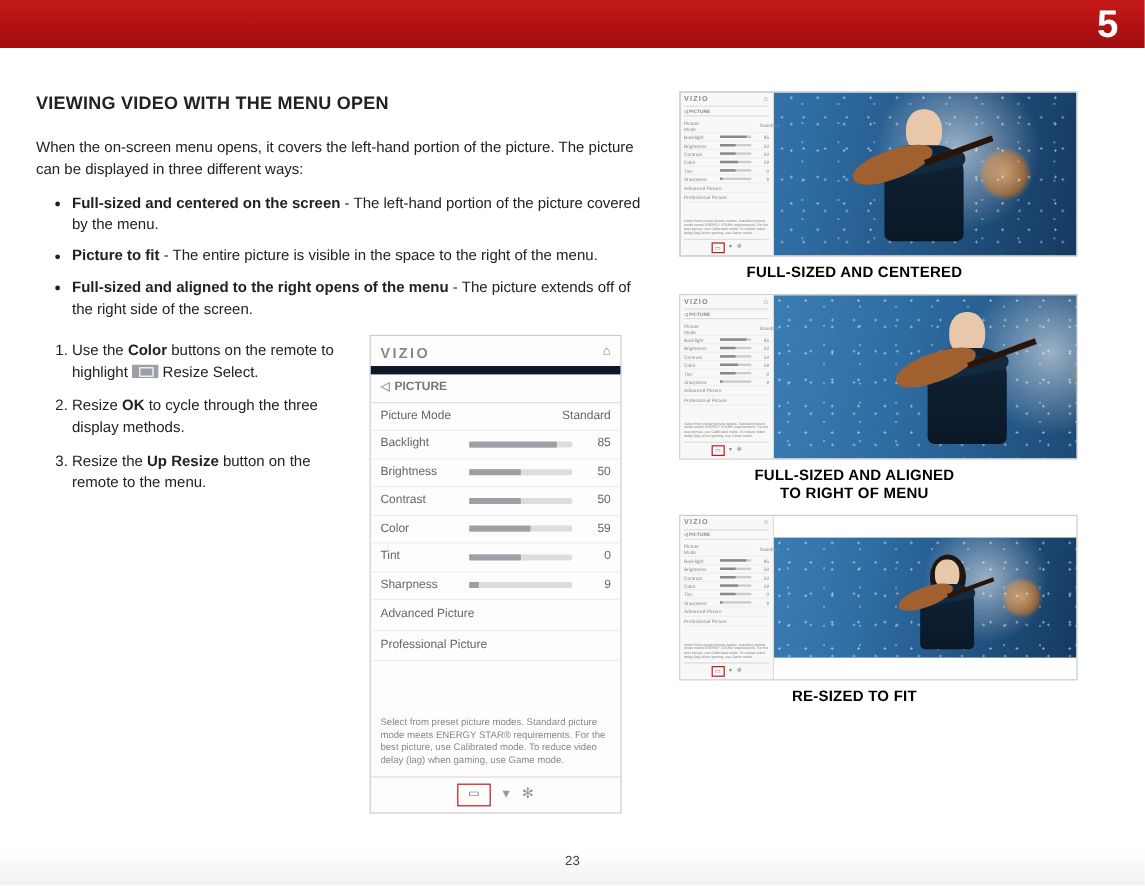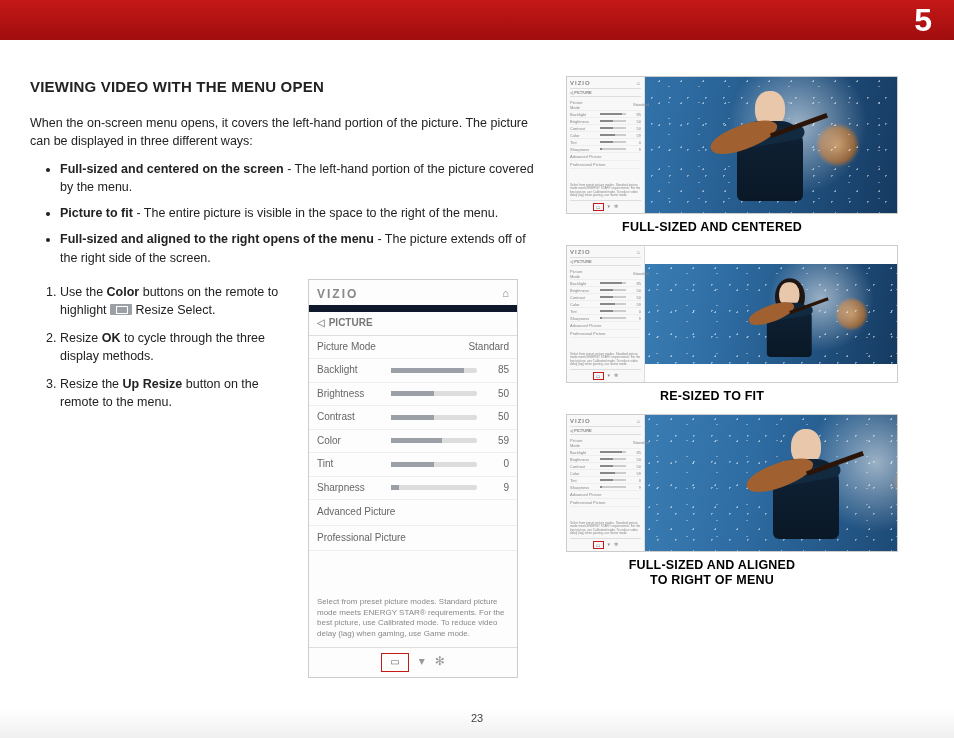--- a/index.html
+++ b/index.html
@@ -367,20 +367,100 @@
               <span class="mbox">▭</span>
               <span>▾</span>
               <span>✻</span>
             </div>
         </div>
       </div>
       <div class="caption">FULL-SIZED AND CENTERED</div>
     </div>
 
     <div class="thumb-wrap">
+      <div class="thumb">
+        <div class="picbg" style="left:78px; right:-78px;">
+          <div class="person" style="right:110px;">
+            <div class="hair"></div>
+              <div class="head"></div>
+              <div class="body"></div>
+            <div class="arm"></div>
+              <div class="violin"></div>
+              <div class="neck"></div>
+          </div>
+        </div>
+        <div class="mini-menu">
+          <div class="mlogo">
+              <span>VIZIO</span>
+              <span>⌂</span>
+            </div>
+          <div class="mcrumb"><span>◁</span> <span>PICTURE</span></div>
+          <div class="mrow">
+              <span class="mlbl">Picture Mode</span>
+              <span class="mval">Standard</span>
+            </div>
+          <div class="mrow">
+              <span class="mlbl">Backlight</span>
+              <span class="mbar">
+                <span class="mfill" style="width:85%"></span>
+              </span>
+              <span class="mval">85</span>
+            </div>
+          <div class="mrow">
+              <span class="mlbl">Brightness</span>
+              <span class="mbar">
+                <span class="mfill" style="width:50%"></span>
+              </span>
+              <span class="mval">50</span>
+            </div>
+          <div class="mrow">
+              <span class="mlbl">Contrast</span>
+              <span class="mbar">
+                <span class="mfill" style="width:50%"></span>
+              </span>
+              <span class="mval">50</span>
+            </div>
+          <div class="mrow">
+              <span class="mlbl">Color</span>
+              <span class="mbar">
+                <span class="mfill" style="width:59%"></span>
+              </span>
+              <span class="mval">59</span>
+            </div>
+          <div class="mrow">
+              <span class="mlbl">Tint</span>
+              <span class="mbar">
+                <span class="mfill" style="width:50%"></span>
+              </span>
+              <span class="mval">0</span>
+            </div>
+          <div class="mrow">
+              <span class="mlbl">Sharpness</span>
+              <span class="mbar">
+                <span class="mfill" style="width:9%"></span>
+              </span>
+              <span class="mval">9</span>
+            </div>
+          <div class="mlink">Advanced Picture</div>
+          <div class="mlink">Professional Picture</div>
+          <div class="mhelp">
+              <span>Select from preset picture modes. Standard picture mode meets ENERGY STAR® requirements. For the best picture, use Calibrated mode. To reduce video delay (lag) when gaming, use Game mode.</span>
+            </div>
+          <div class="mfoot">
+              <span class="mbox">▭</span>
+              <span>▾</span>
+              <span>✻</span>
+            </div>
+        </div>
+      </div>
+      <div class="caption">FULL-SIZED AND ALIGNED</div>
+      <div class="caption">TO RIGHT OF MENU</div>
+    </div>
+
+    <div class="thumb-wrap">
       <div class="thumb fit">
         <div class="picbg" style="left:78px; right:0; top:18px; bottom:18px;">
           <div class="person">
             <div class="hair"></div>
               <div class="head"></div>
               <div class="body"></div>
             <div class="arm"></div>
               <div class="violin"></div>
               <div class="neck"></div>
           </div>
@@ -445,97 +525,17 @@
           <div class="mfoot">
               <span class="mbox">▭</span>
               <span>▾</span>
               <span>✻</span>
             </div>
         </div>
       </div>
       <div class="caption">RE-SIZED TO FIT</div>
     </div>
 
-    <div class="thumb-wrap">
-      <div class="thumb">
-        <div class="picbg" style="left:78px; right:-78px;">
-          <div class="person" style="right:110px;">
-            <div class="hair"></div>
-              <div class="head"></div>
-              <div class="body"></div>
-            <div class="arm"></div>
-              <div class="violin"></div>
-              <div class="neck"></div>
-          </div>
-        </div>
-        <div class="mini-menu">
-          <div class="mlogo">
-              <span>VIZIO</span>
-              <span>⌂</span>
-            </div>
-          <div class="mcrumb"><span>◁</span> <span>PICTURE</span></div>
-          <div class="mrow">
-              <span class="mlbl">Picture Mode</span>
-              <span class="mval">Standard</span>
-            </div>
-          <div class="mrow">
-              <span class="mlbl">Backlight</span>
-              <span class="mbar">
-                <span class="mfill" style="width:85%"></span>
-              </span>
-              <span class="mval">85</span>
-            </div>
-          <div class="mrow">
-              <span class="mlbl">Brightness</span>
-              <span class="mbar">
-                <span class="mfill" style="width:50%"></span>
-              </span>
-              <span class="mval">50</span>
-            </div>
-          <div class="mrow">
-              <span class="mlbl">Contrast</span>
-              <span class="mbar">
-                <span class="mfill" style="width:50%"></span>
-              </span>
-              <span class="mval">50</span>
-            </div>
-          <div class="mrow">
-              <span class="mlbl">Color</span>
-              <span class="mbar">
-                <span class="mfill" style="width:59%"></span>
-              </span>
-              <span class="mval">59</span>
-            </div>
-          <div class="mrow">
-              <span class="mlbl">Tint</span>
-              <span class="mbar">
-                <span class="mfill" style="width:50%"></span>
-              </span>
-              <span class="mval">0</span>
-            </div>
-          <div class="mrow">
-              <span class="mlbl">Sharpness</span>
-              <span class="mbar">
-                <span class="mfill" style="width:9%"></span>
-              </span>
-              <span class="mval">9</span>
-            </div>
-          <div class="mlink">Advanced Picture</div>
-          <div class="mlink">Professional Picture</div>
-          <div class="mhelp">
-              <span>Select from preset picture modes. Standard picture mode meets ENERGY STAR® requirements. For the best picture, use Calibrated mode. To reduce video delay (lag) when gaming, use Game mode.</span>
-            </div>
-          <div class="mfoot">
-              <span class="mbox">▭</span>
-              <span>▾</span>
-              <span>✻</span>
-            </div>
-        </div>
-      </div>
-      <div class="caption">FULL-SIZED AND ALIGNED</div>
-      <div class="caption">TO RIGHT OF MENU</div>
-    </div>
-
   </div>
 </div>
 
 <div class="pagenum">23</div>
 <div class="shadow"></div>
 
 </body></html>

